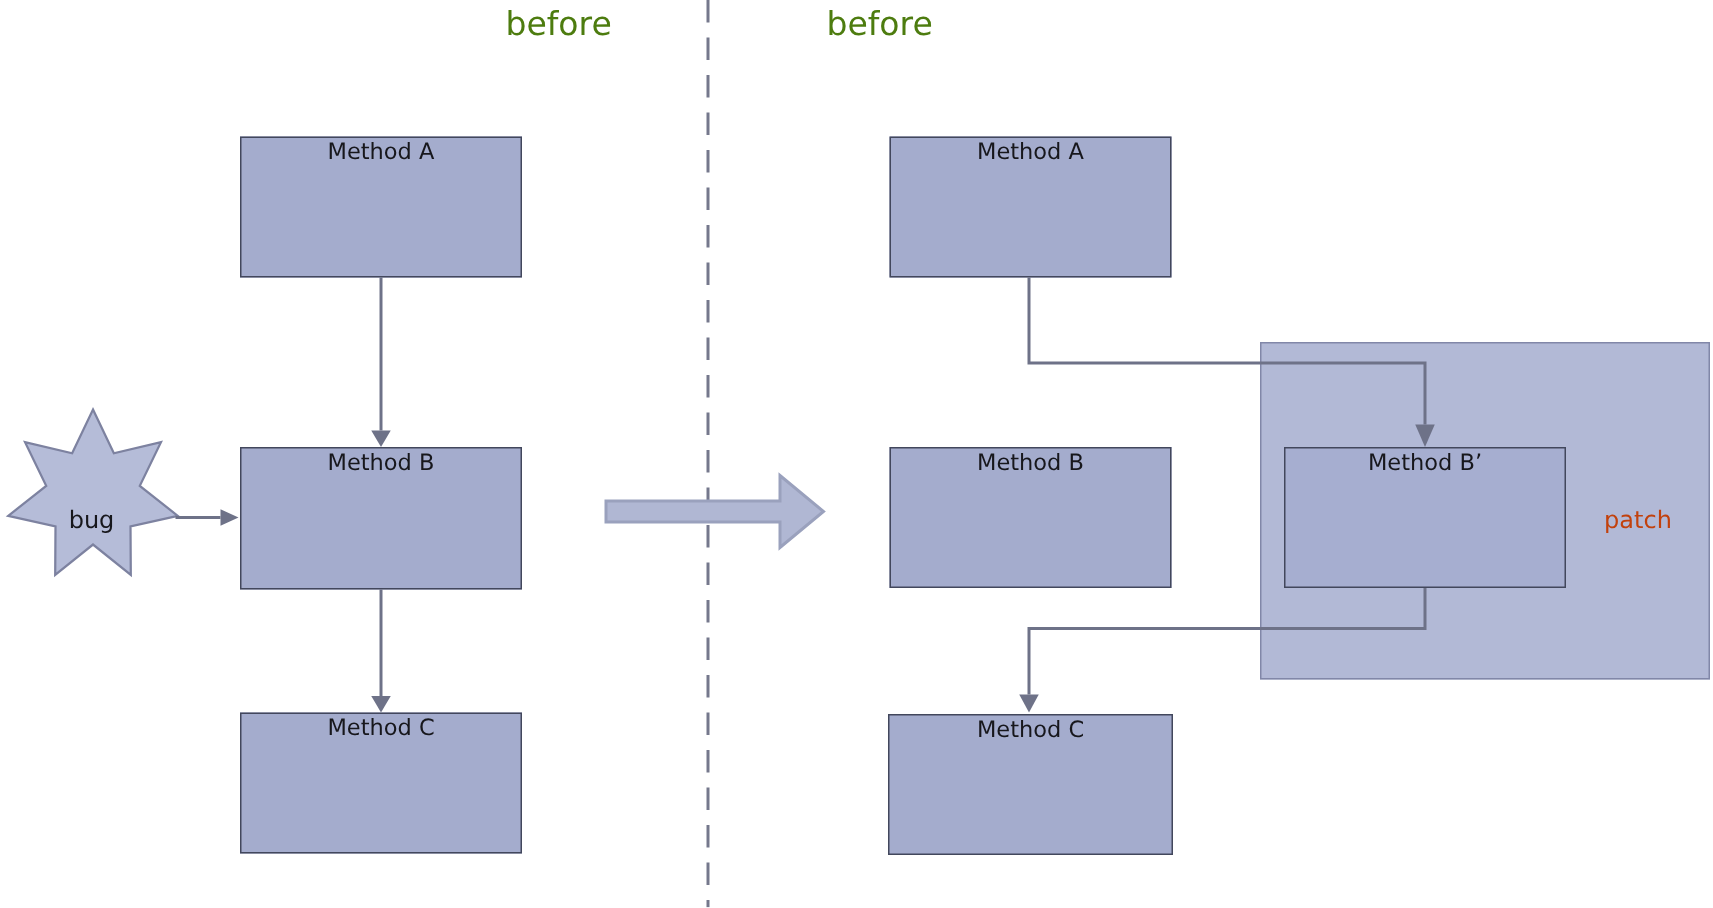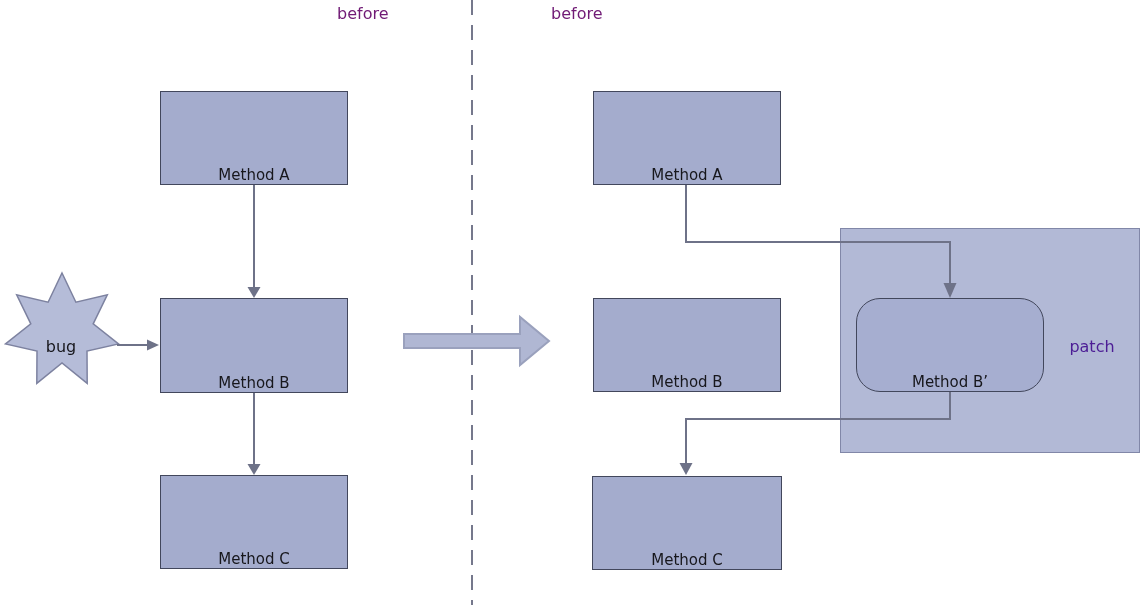--- a/index.html
+++ b/index.html
@@ -14,21 +14,21 @@
   .layer {
     position: absolute;
     left: 0; top: 0;
     width: 1142px; height: 605px;
   }
   .box {
     position: absolute;
     background: #a4accd;
     border: 1px solid #42475c;
     display: flex;
-    align-items: flex-end;
+    align-items: flex-start;
     justify-content: center;
     font-size: 15px;
     color: #17171c;
     box-sizing: border-box;
   }
   .box-a-left  { left: 160px; top: 91px;  width: 188px; height: 94px; }
   .box-b-left  { left: 160px; top: 298px; width: 188px; height: 95px; }
   .box-c-left  { left: 160px; top: 475px; width: 188px; height: 94px; }
   .box-a-right { left: 593px; top: 91px;  width: 188px; height: 94px; }
   .box-b-right { left: 593px; top: 298px; width: 188px; height: 94px; }
@@ -41,32 +41,32 @@
     border: 1px solid #8187a8;
     box-sizing: border-box;
   }
   .box-bprime {
     left: 856px; top: 298px; width: 188px; height: 94px;
     background: #a6aed0;
   }
   .zone-label {
     position: absolute;
     top: 4px;
-    font-size: 16px;
-    color: #701a75;
+    font-size: 22px;
+    color: #4d7c0f;
     white-space: nowrap;
   }
   .before-label { left: 337px; }
   .after-label  { left: 551px; }
   .patch-label {
     position: absolute;
     left: 1046px; top: 337px; width: 92px;
     text-align: center;
     font-size: 16px;
-    color: #4c1d95;
+    color: #c2410c;
   }
   .bug-label {
     position: absolute;
     left: 30px; top: 337px; width: 62px;
     text-align: center;
     font-size: 16px;
     color: #17171c;
   }
 </style>
 </head>
@@ -117,21 +117,21 @@
   <div class="box box-c-left">
     <span>Method C</span>
   </div>
 
   <div class="box box-a-right">
     <span>Method A</span>
   </div>
   <div class="box box-b-right">
     <span>Method B</span>
   </div>
-  <div class="box box-bprime" style="position:absolute;border-radius:24px;">
+  <div class="box box-bprime" style="position:absolute;">
     <span>Method B’</span>
   </div>
   <div class="box box-c-right">
     <span>Method C</span>
   </div>
 
   <div class="patch-label">patch</div>
 
 </div>
 

